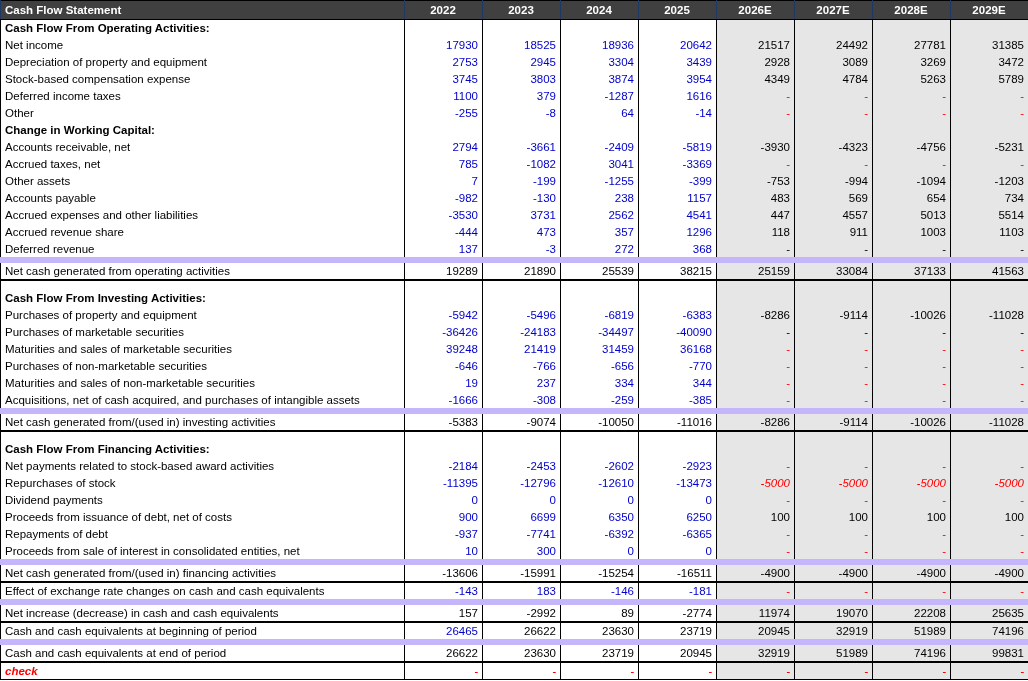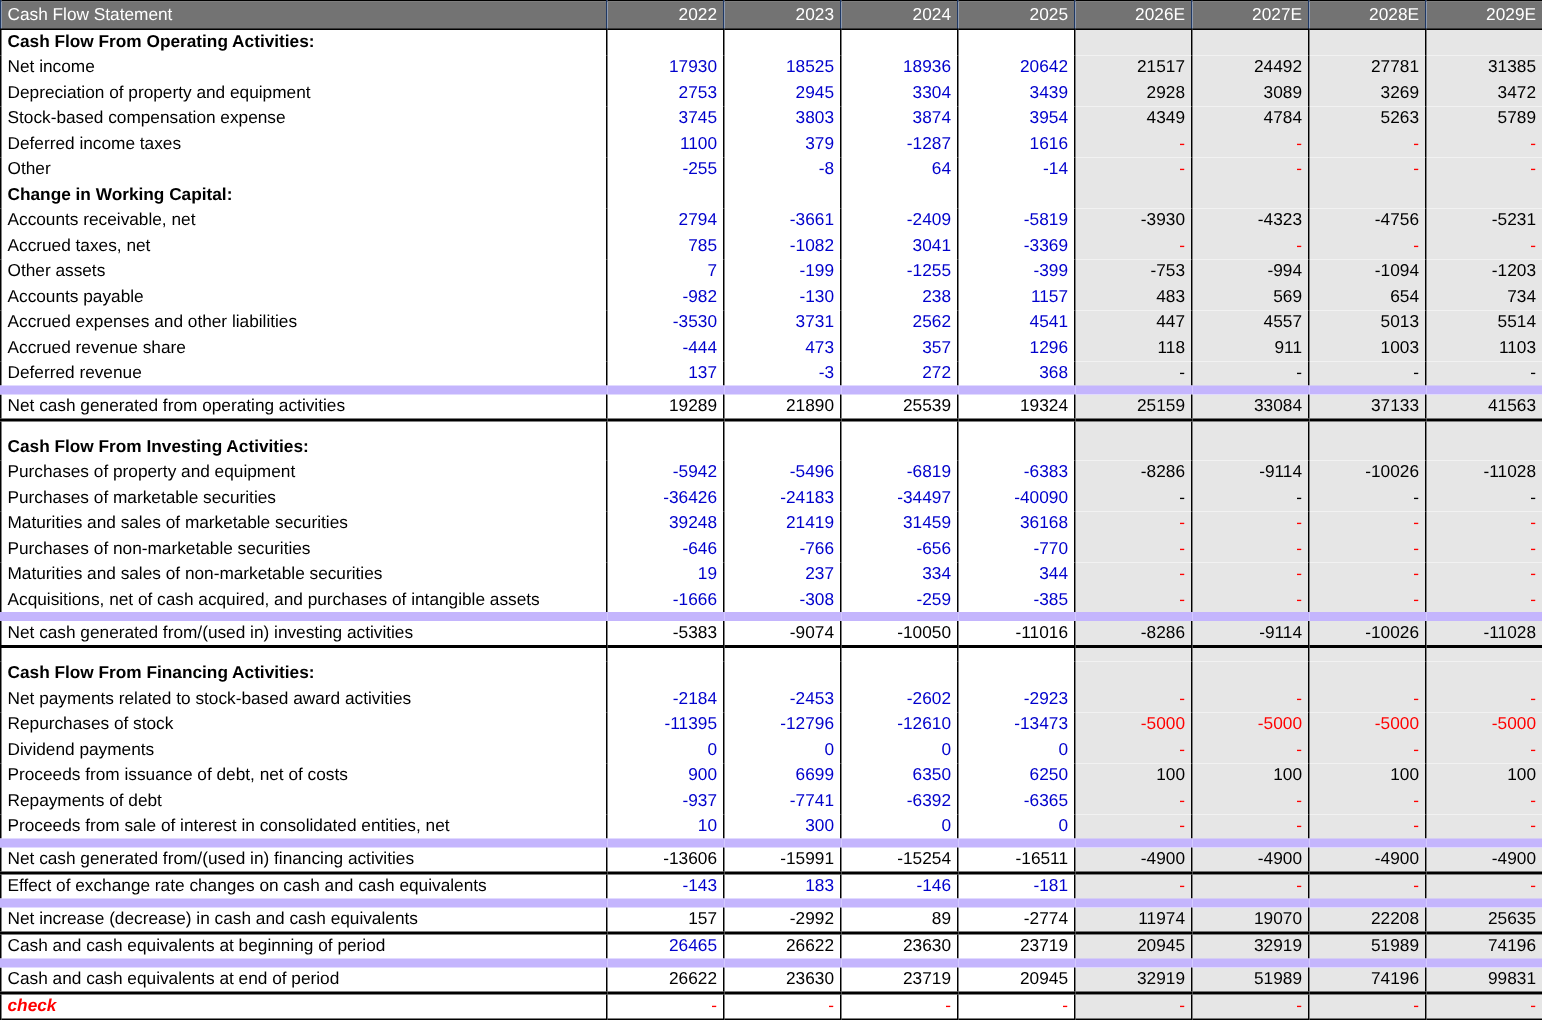--- a/index.html
+++ b/index.html
@@ -39,36 +39,36 @@
   td.label{
     text-align:left;
     padding-left:4px;
     border-left:1px solid #000;
     border-right:1px solid #000;
   }
   td.num{ text-align:right; }
 
   
   tr.hdr td{
-    background:#737373;
+    background:#404040;
     color:#ffffff;
-    font-weight:normal;
+    font-weight:bold;
     height:18px;
     line-height:18px;
     border-left:1px solid #1F3864;
     border-right:1px solid #1F3864;
     border-bottom:1px solid #000;
   }
   tr.hdr td.label{ text-align:left; }
-  tr.hdr td.num{ }
+  tr.hdr td.num{ text-align:center; }
 
   
   .v-hist{ color:#0000CC; }      
   .v-calc{ color:#000000; }      
-  .v-assum{ color:#FF0000; }     
+  .v-assum{ color:#FF0000;font-style:italic; }     
   .dash-red{ color:#FF0000; }
   .dash-blk{ color:#000000; }
 
   
   .bold{ font-weight:bold; }
   .section{ font-weight:bold; }
   .italic{ font-style:italic; }
 
   
   td.est{ background:#E6E6E6; }
@@ -266,21 +266,21 @@
           <td class="num est dash-blk">-</td>
           <td class="num est dash-blk">-</td>
           <td class="num est dash-blk">-</td>
           <td class="num est dash-blk">-</td>
         </tr>
         <tr class="subtotal">
           <td class="label hist bold">Net cash generated from operating activities</td>
           <td class="num hist bold v-calc">19289</td>
           <td class="num hist bold v-calc">21890</td>
           <td class="num hist bold v-calc">25539</td>
-          <td class="num hist bold v-calc">19324</td>
+          <td class="num hist bold v-calc">38215</td>
           <td class="num est bold v-calc">25159</td>
           <td class="num est bold v-calc">33084</td>
           <td class="num est bold v-calc">37133</td>
           <td class="num est bold v-calc">41563</td>
         </tr>
         <tr class="blank">
           <td class="label hist"></td>
           <td class="num hist v-hist"></td>
           <td class="num hist v-hist"></td>
           <td class="num hist v-hist"></td>

